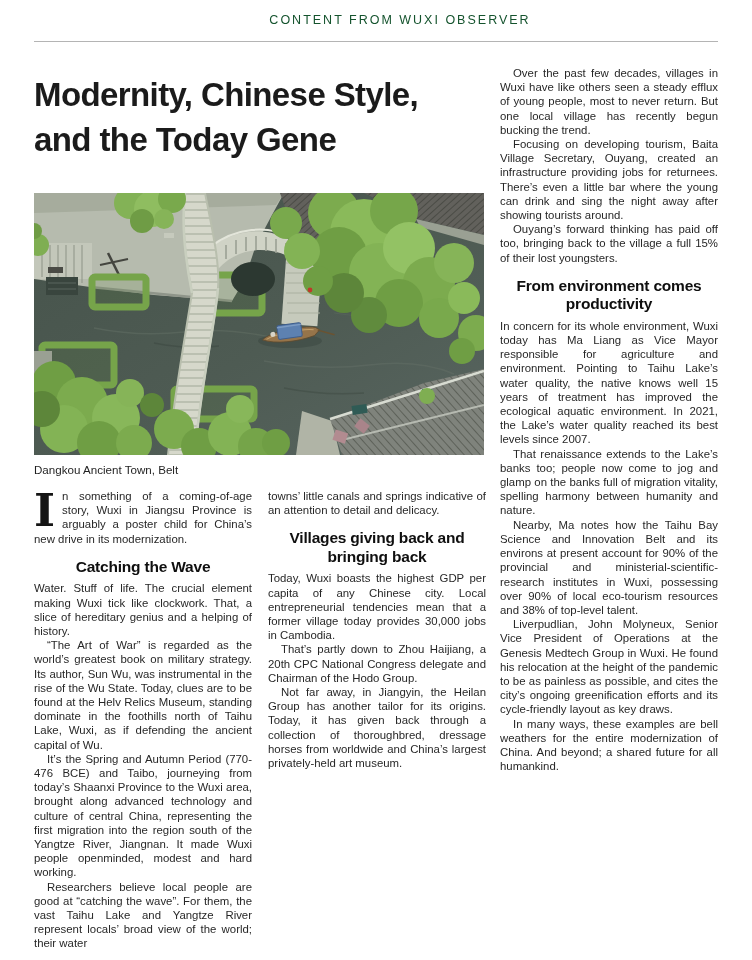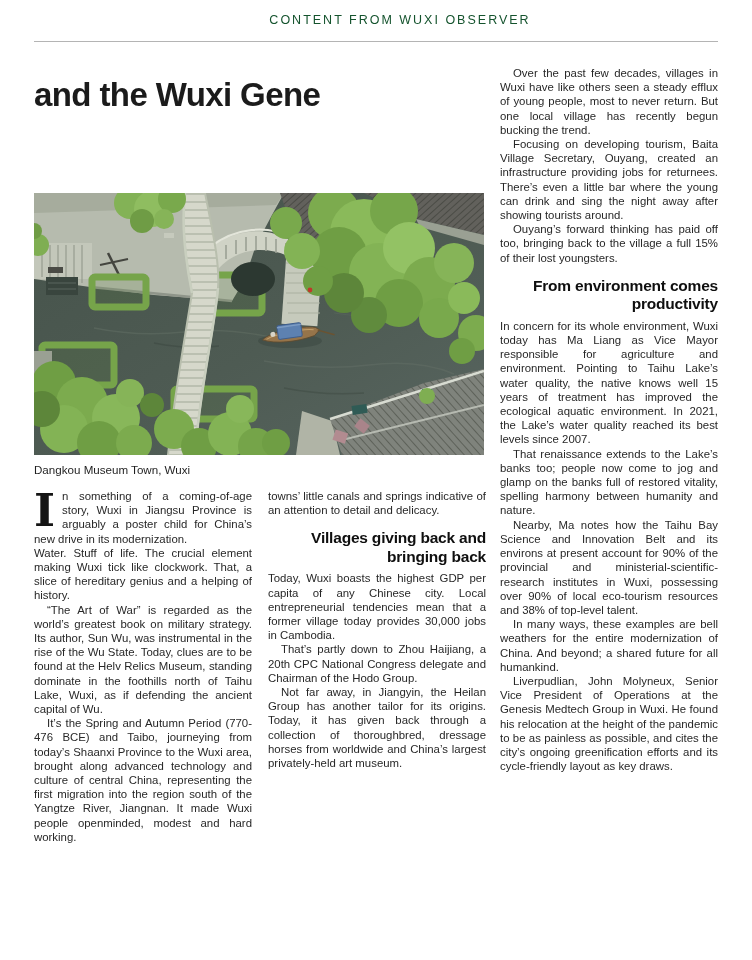--- a/index.html
+++ b/index.html
@@ -7,34 +7,35 @@
   .kicker{position:absolute;top:13px;left:0;width:752px;text-align:center;font-size:12.5px;letter-spacing:2px;color:#14532d;padding-left:24px;}
   .rule{position:absolute;top:41px;left:34px;width:684px;height:1px;background:#b4b4b4;}
   .title{position:absolute;left:34px;top:72px;width:455px;margin:0;font-size:33px;font-weight:bold;line-height:45px;letter-spacing:-0.6px;color:#1b1b1b;}
   .tline{display:block;}
   .photo-wrap{position:absolute;left:34px;top:193px;width:450px;height:262px;overflow:hidden;}
   .photo-wrap svg{display:block;}
   .caption{position:absolute;left:34px;top:463px;width:450px;font-size:11.6px;color:#1f1f1f;}
   .col{position:absolute;width:218px;font-size:11.4px;line-height:14.2px;text-align:justify;color:#272727;}
   .col p{margin:0;}
   .col p.indent{text-indent:13px;}
-  .col h2{font-size:15.5px;line-height:18.5px;font-weight:bold;letter-spacing:-0.2px;color:#0f0f0f;margin:12px 0 5px 0;text-align:right;}
+  .col h2{font-size:15.5px;line-height:18.5px;font-weight:bold;letter-spacing:-0.2px;color:#0f0f0f;margin:12px 0 5px 0;text-align:center;}
   .col-left{left:34px;top:489px;}
   .col-mid{left:268px;top:489px;}
   .col-right{left:500px;top:66px;}
   .dropcap{float:left;font-family:"DejaVu Serif",serif;font-weight:bold;font-size:45px;line-height:39px;margin:2px 7px 0 0;color:#141414;}
 </style>
 </head>
 <body>
 
 <div class="page">
   <div class="kicker">CONTENT FROM WUXI OBSERVER</div>
   <div class="rule"></div>
   <h1 class="title">
-      <span class="tline">and the Wuxi Gene</span>
+      <span class="tline">Modernity, Chinese Style,</span>
+      <span class="tline">and the Today Gene</span>
     </h1>
 
   <div class="photo-wrap">
     <svg width="450" height="262" viewBox="0 0 450 262" preserveAspectRatio="none">
       <defs>
         <linearGradient id="waterg" x1="0" y1="0" x2="1" y2="1">
           <stop offset="0" stop-color="#46534b"></stop>
           <stop offset="0.55" stop-color="#4e5b53"></stop>
           <stop offset="1" stop-color="#586560"></stop>
         </linearGradient>
@@ -168,39 +169,41 @@
           <circle cx="165" cy="253" r="18" fill="#6f9e44"></circle>
         <circle cx="196" cy="241" r="22" fill="#83b355"></circle>
           <circle cx="222" cy="253" r="18" fill="#75a449"></circle>
         <circle cx="206" cy="216" r="14" fill="#88b75a"></circle>
           <circle cx="242" cy="250" r="14" fill="#6f9e44"></circle>
         <circle cx="118" cy="212" r="12" fill="#5d863a"></circle>
       </g>
     </svg>
   </div>
 
-  <div class="caption">Dangkou Museum Town, Wuxi</div>
+  <div class="caption">Dangkou Ancient Town, Belt</div>
 
   <div class="col col-left">
       <p><span class="dropcap">I</span>n something of a coming-of-age story, Wuxi in Jiangsu Province is arguably a poster child for China’s new drive in its modernization.</p>
+      <h2>Catching the Wave</h2>
       <p>Water. Stuff of life. The crucial element making Wuxi tick like clockwork. That, a slice of hereditary genius and a helping of history.</p>
       <p class="indent">“The Art of War” is regarded as the world’s greatest book on military strategy. Its author, Sun Wu, was instrumental in the rise of the Wu State. Today, clues are to be found at the Helv Relics Museum, standing dominate in the foothills north of Taihu Lake, Wuxi, as if defending the ancient capital of Wu.</p>
       <p class="indent">It’s the Spring and Autumn Period (770-476 BCE) and Taibo, journeying from today’s Shaanxi Province to the Wuxi area, brought along advanced technology and culture of central China, representing the first migration into the region south of the Yangtze River, Jiangnan. It made Wuxi people openminded, modest and hard working.</p>
+      <p class="indent">Researchers believe local people are good at “catching the wave”. For them, the vast Taihu Lake and Yangtze River represent locals’ broad view of the world; their water</p>
     </div>
   <div class="col col-mid">
       <p>towns’ little canals and springs indicative of an attention to detail and delicacy.</p>
       <h2>Villages giving back and bringing back</h2>
       <p>Today, Wuxi boasts the highest GDP per capita of any Chinese city. Local entrepreneurial tendencies mean that a former village today provides 30,000 jobs in Cambodia.</p>
       <p class="indent">That’s partly down to Zhou Haijiang, a 20th CPC National Congress delegate and Chairman of the Hodo Group.</p>
       <p class="indent">Not far away, in Jiangyin, the Heilan Group has another tailor for its origins. Today, it has given back through a collection of thoroughbred, dressage horses from worldwide and China’s largest privately-held art museum.</p>
     </div>
   <div class="col col-right">
       <p class="indent">Over the past few decades, villages in Wuxi have like others seen a steady efflux of young people, most to never return. But one local village has recently begun bucking the trend.</p>
       <p class="indent">Focusing on developing tourism, Baita Village Secretary, Ouyang, created an infrastructure providing jobs for returnees. There’s even a little bar where the young can drink and sing the night away after showing tourists around.</p>
       <p class="indent">Ouyang’s forward thinking has paid off too, bringing back to the village a full 15% of their lost youngsters.</p>
       <h2>From environment comes productivity</h2>
       <p>In concern for its whole environment, Wuxi today has Ma Liang as Vice Mayor responsible for agriculture and environment. Pointing to Taihu Lake’s water quality, the native knows well 15 years of treatment has improved the ecological aquatic environment. In 2021, the Lake’s water quality reached its best levels since 2007.</p>
-      <p class="indent">That renaissance extends to the Lake’s banks too; people now come to jog and glamp on the banks full of restored vitality, spelling harmony between humanity and nature.</p>
+      <p class="indent">That renaissance extends to the Lake’s banks too; people now come to jog and glamp on the banks full of migration vitality, spelling harmony between humanity and nature.</p>
       <p class="indent">Nearby, Ma notes how the Taihu Bay Science and Innovation Belt and its environs at present account for 90% of the provincial and ministerial-scientific-research institutes in Wuxi, possessing over 90% of local eco-tourism resources and 38% of top-level talent.</p>
+      <p class="indent">Liverpudlian, John Molyneux, Senior Vice President of Operations at the Genesis Medtech Group in Wuxi. He found his relocation at the height of the pandemic to be as painless as possible, and cites the city’s ongoing greenification efforts and its cycle-friendly layout as key draws.</p>
       <p class="indent">In many ways, these examples are bell weathers for the entire modernization of China. And beyond; a shared future for all humankind.</p>
-      <p class="indent">Liverpudlian, John Molyneux, Senior Vice President of Operations at the Genesis Medtech Group in Wuxi. He found his relocation at the height of the pandemic to be as painless as possible, and cites the city’s ongoing greenification efforts and its cycle-friendly layout as key draws.</p>
     </div>
 </div>
 
 </body></html>

